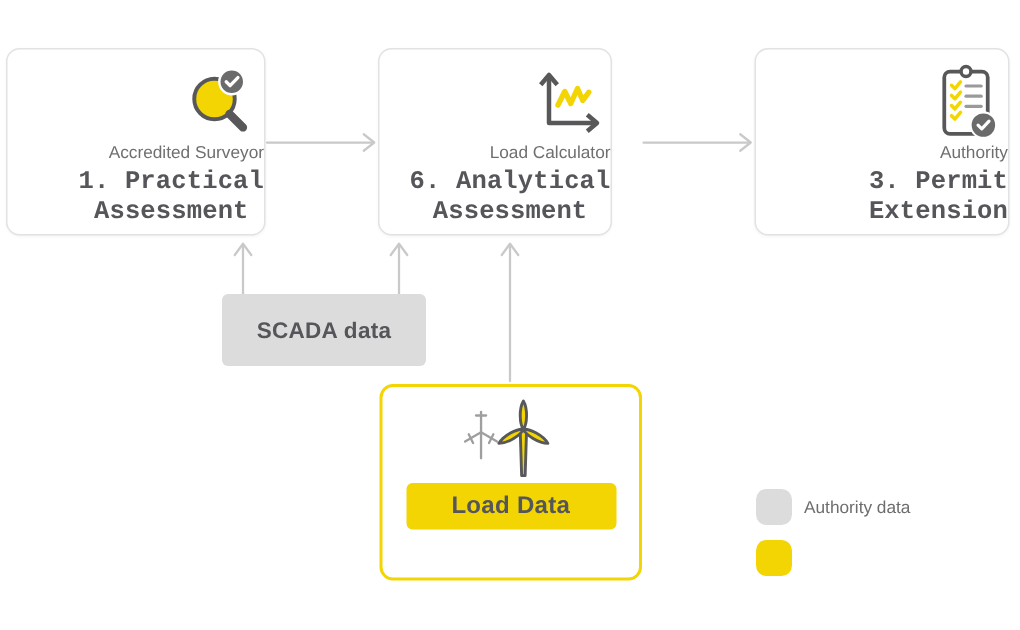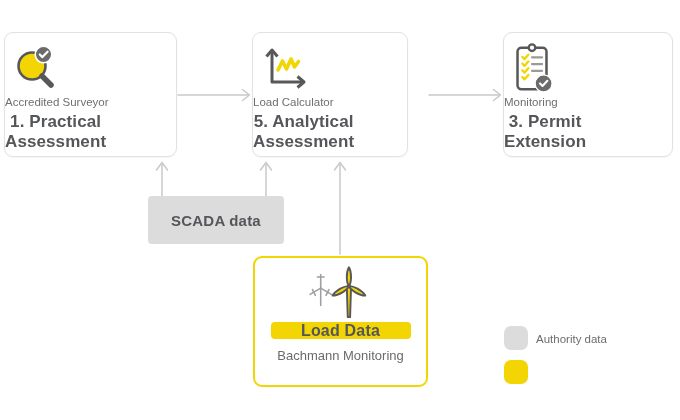--- a/index.html
+++ b/index.html
@@ -22,21 +22,21 @@
   .step {
     position: absolute;
     top: 32px;
     height: 125px;
     background: #ffffff;
     border: 1px solid #e2e2e2;
     border-radius: 9px;
     box-shadow: 0 1px 2px rgba(0,0,0,0.04);
     display: flex;
     flex-direction: column;
-    align-items: flex-start;
+    align-items: flex-end;
     padding-top: 6px;
   }
   .step-1 { left: 4px;   width: 173px; }
   .step-2 { left: 252px; width: 156px; }
   .step-3 { left: 503px; width: 170px; }
   .step-icon {
     height: 56px;
     display: flex;
     align-items: center;
     justify-content: center;
@@ -48,20 +48,21 @@
   }
   .step-title {
     font-size: 17px;
     font-weight: bold;
     color: #55565a;
     line-height: 1.17;
     text-align: center;
     white-space: pre-line;
     margin-top: 4px;
     letter-spacing: 0.1px;
+    font-family: Liberation Mono, monospace;
   }
   
   .scada-box {
     position: absolute;
     left: 148px; top: 196px;
     width: 136px; height: 48px;
     background: #dcdcdc;
     border-radius: 4px;
     display: flex;
     align-items: center;
@@ -85,21 +86,21 @@
   }
   .monitor-icon {
     height: 58px;
     margin-top: 4px;
     display: flex;
     align-items: flex-start;
     justify-content: center;
   }
   .load-data-button {
     width: 140px;
-    height: 17px;
+    height: 31px;
     background: #f2d503;
     border: none;
     border-radius: 4px;
     font-family: "Liberation Sans", sans-serif;
     font-size: 16px;
     font-weight: bold;
     color: #55565a;
     display: flex;
     align-items: center;
     justify-content: center;
@@ -171,21 +172,21 @@
   <div class="step step-2">
     <div class="step-icon">
       <svg width="60" height="50" viewBox="0 0 60 50" xmlns="http://www.w3.org/2000/svg">
         <path d="M19 10 V40 H49" stroke="#58585a" stroke-width="3" fill="none" stroke-linejoin="round"></path>
         <path d="M13.5 14.5 L19 8 L24.5 14.5" stroke="#58585a" stroke-width="3" fill="none" stroke-linejoin="round"></path>
         <path d="M44.5 34.5 L51 40 L44.5 45.5" stroke="#58585a" stroke-width="3" fill="none" stroke-linejoin="round"></path>
         <path d="M25 28 L29.5 19 L33.5 27 L38 17 L41.5 25 L45.5 19.5" stroke="#f2d503" stroke-width="3.6" fill="none" stroke-linejoin="round" stroke-linecap="round"></path>
       </svg>
     </div>
     <div class="step-role">Load Calculator</div>
-    <div class="step-title">5. Analytical
+    <div class="step-title">6. Analytical
 Assessment</div>
   </div>
 
   <div class="step step-3">
     <div class="step-icon">
       <svg width="56" height="56" viewBox="0 0 56 58" xmlns="http://www.w3.org/2000/svg">
         <rect x="13" y="9" width="30" height="43" rx="4" fill="#ffffff" stroke="#58585a" stroke-width="2.6"></rect>
         <circle cx="28" cy="9" r="3.4" fill="#ffffff" stroke="#58585a" stroke-width="2.4"></circle>
         <g stroke="#f2d503" stroke-width="2.4" fill="none" stroke-linecap="round" stroke-linejoin="round">
           <path d="M18 18.5 l2.3 2.3 l3.9 -4.6"></path>
@@ -195,21 +196,21 @@
         </g>
         <g stroke="#9a9a9a" stroke-width="2.2" stroke-linecap="round">
           <line x1="28" y1="19" x2="38.5" y2="19"></line>
           <line x1="28" y1="26" x2="38.5" y2="26"></line>
           <line x1="28" y1="33" x2="38.5" y2="33"></line>
         </g>
         <circle cx="40" cy="46" r="8.8" fill="#6b6b6b" stroke="#ffffff" stroke-width="1.4"></circle>
         <path d="M36.3 46 l2.6 2.6 l5 -5.3" stroke="#ffffff" stroke-width="2.2" fill="none" stroke-linecap="round" stroke-linejoin="round"></path>
       </svg>
     </div>
-    <div class="step-role">Monitoring</div>
+    <div class="step-role">Authority</div>
     <div class="step-title">3. Permit
 Extension</div>
   </div>
 
   <div class="scada-box">
     <span>SCADA data</span>
   </div>
 
   <div class="monitor-box">
     <div class="monitor-icon">
@@ -230,20 +231,19 @@
           <path d="M50.2 25 C47.6 21.5 47 11 50.2 5.5 C53.4 11 52.8 21.5 50.2 25 Z"></path>
           <path d="M50.2 25 C47.6 21.5 47 11 50.2 5.5 C53.4 11 52.8 21.5 50.2 25 Z" transform="rotate(120 50.2 25)"></path>
           <path d="M50.2 25 C47.6 21.5 47 11 50.2 5.5 C53.4 11 52.8 21.5 50.2 25 Z" transform="rotate(240 50.2 25)"></path>
         </g>
         <circle cx="50.2" cy="25" r="2" fill="#58585a"></circle>
       </svg>
     </div>
     <div class="load-data-button">
       <span>Load Data</span>
     </div>
-    <div class="monitor-caption">Bachmann Monitoring</div>
   </div>
 
   <div class="legend-swatch standard"></div>
   <div class="legend-label standard">Authority data</div>
   <div class="legend-swatch optional"></div>
 
 </div>
 
 </body></html>

